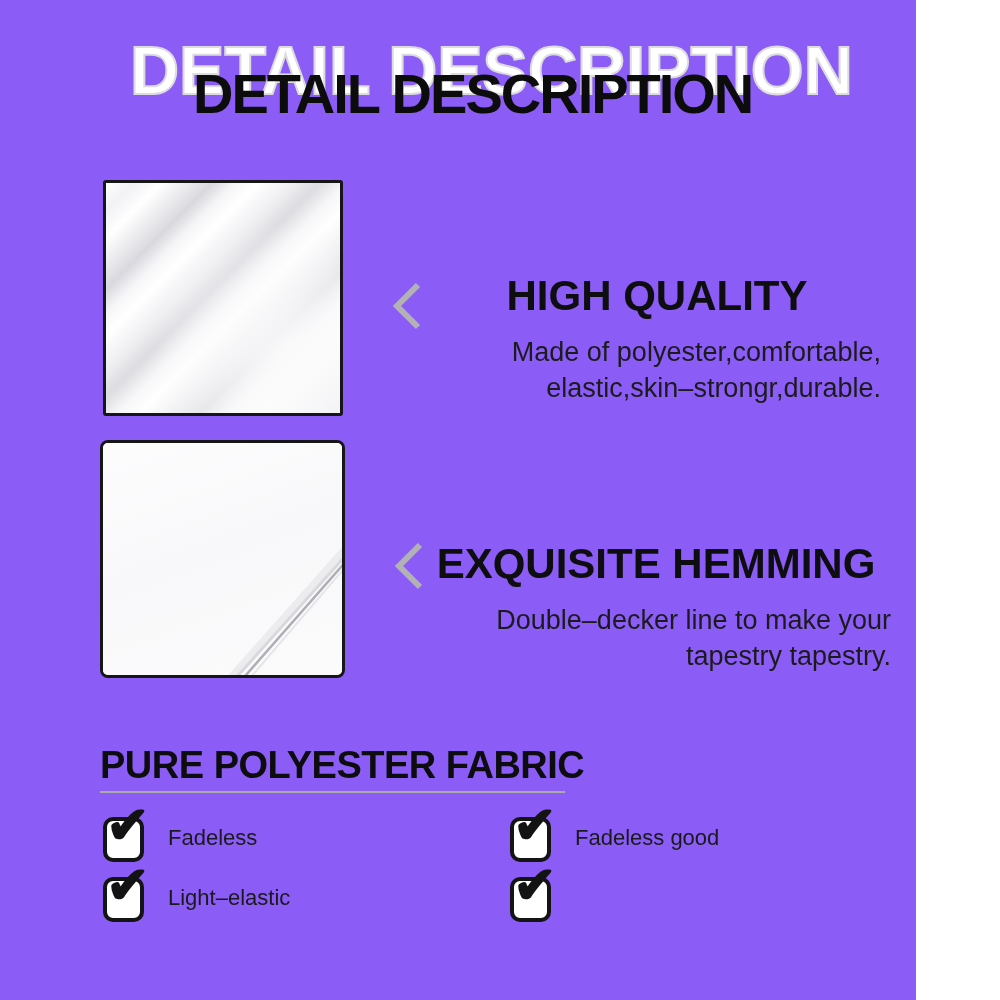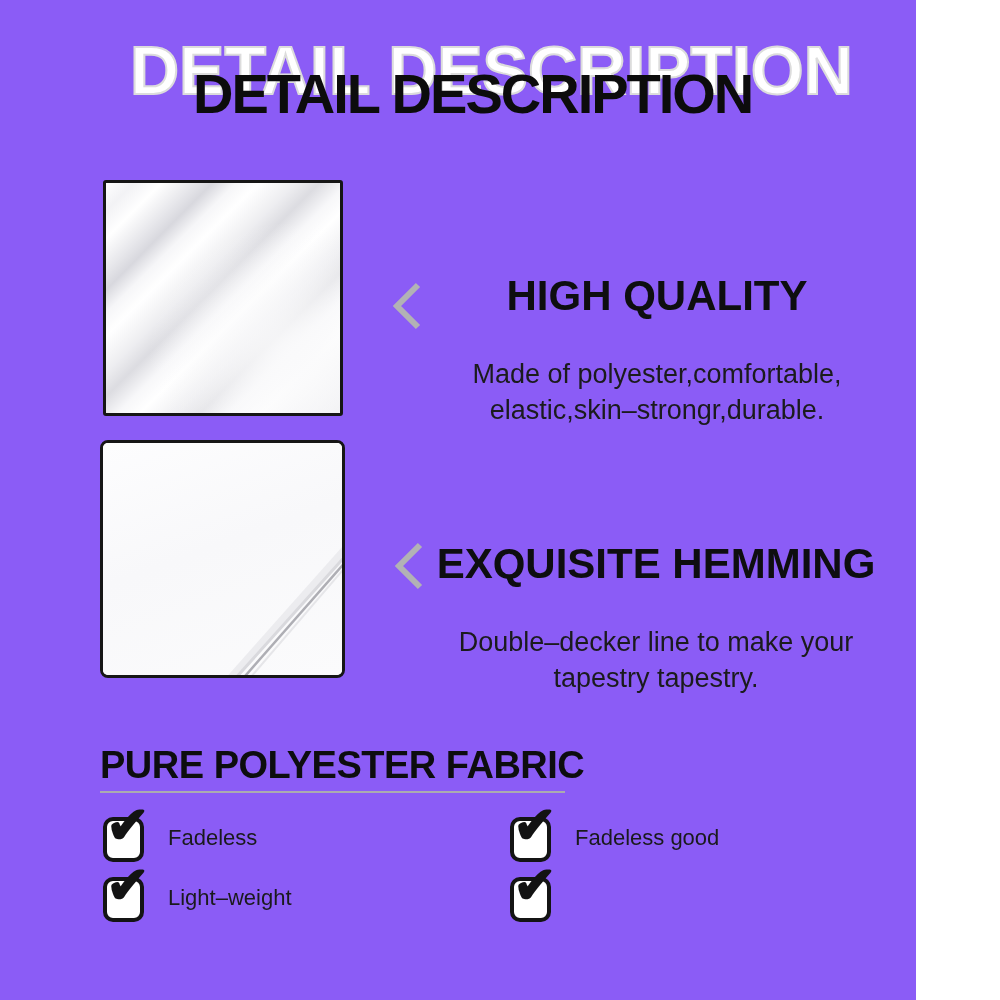--- a/index.html
+++ b/index.html
@@ -41,21 +41,21 @@
   .hem-bg svg{ position:absolute; inset:0; }
 
   
   .chevron{ position:absolute; width:32px; height:50px; }
   .chevron-1{ left:391px; top:281px; }
   .chevron-2{ left:393px; top:541px; }
 
   
   .text-block{ position:absolute; text-align:center; color:#101012; }
   .text-block h2{ font-size:42px; font-weight:700; letter-spacing:0px; color:#0e0e10; white-space:nowrap;margin-top:44px; }
-  .text-block p{ margin-top:36px; font-size:27px; line-height:36px; color:#1b1b1d; }
+  .text-block p{ margin-top:14px; font-size:27px; line-height:36px; color:#1b1b1d;text-align:right; }
   .block-1{ left:433px; top:228px; width:448px; }
   .block-2{ left:421px; top:496px; width:470px; }
 
   
   .features-heading{
     position:absolute; left:100px; top:744px;
     font-size:38px; font-weight:700; letter-spacing:-0.5px; color:#0d0d0f; white-space:nowrap;
   }
   .features-underline{
     position:absolute; left:100px; top:791px; width:465px; height:2px; background:#ababaf;
@@ -142,21 +142,21 @@
       <span class="tick">✔</span>
     </span>
     <span class="check-label">Fadeless good</span>
   </div>
 
   <div class="check-item ci-3">
     <span class="checkbox">
       <span class="box"></span>
       <span class="tick">✔</span>
     </span>
-    <span class="check-label">Light–weight</span>
+    <span class="check-label">Light–elastic</span>
   </div>
 
   <div class="check-item ci-4">
     <span class="checkbox">
       <span class="box"></span>
       <span class="tick">✔</span>
     </span>
   </div>
 
 </div>

